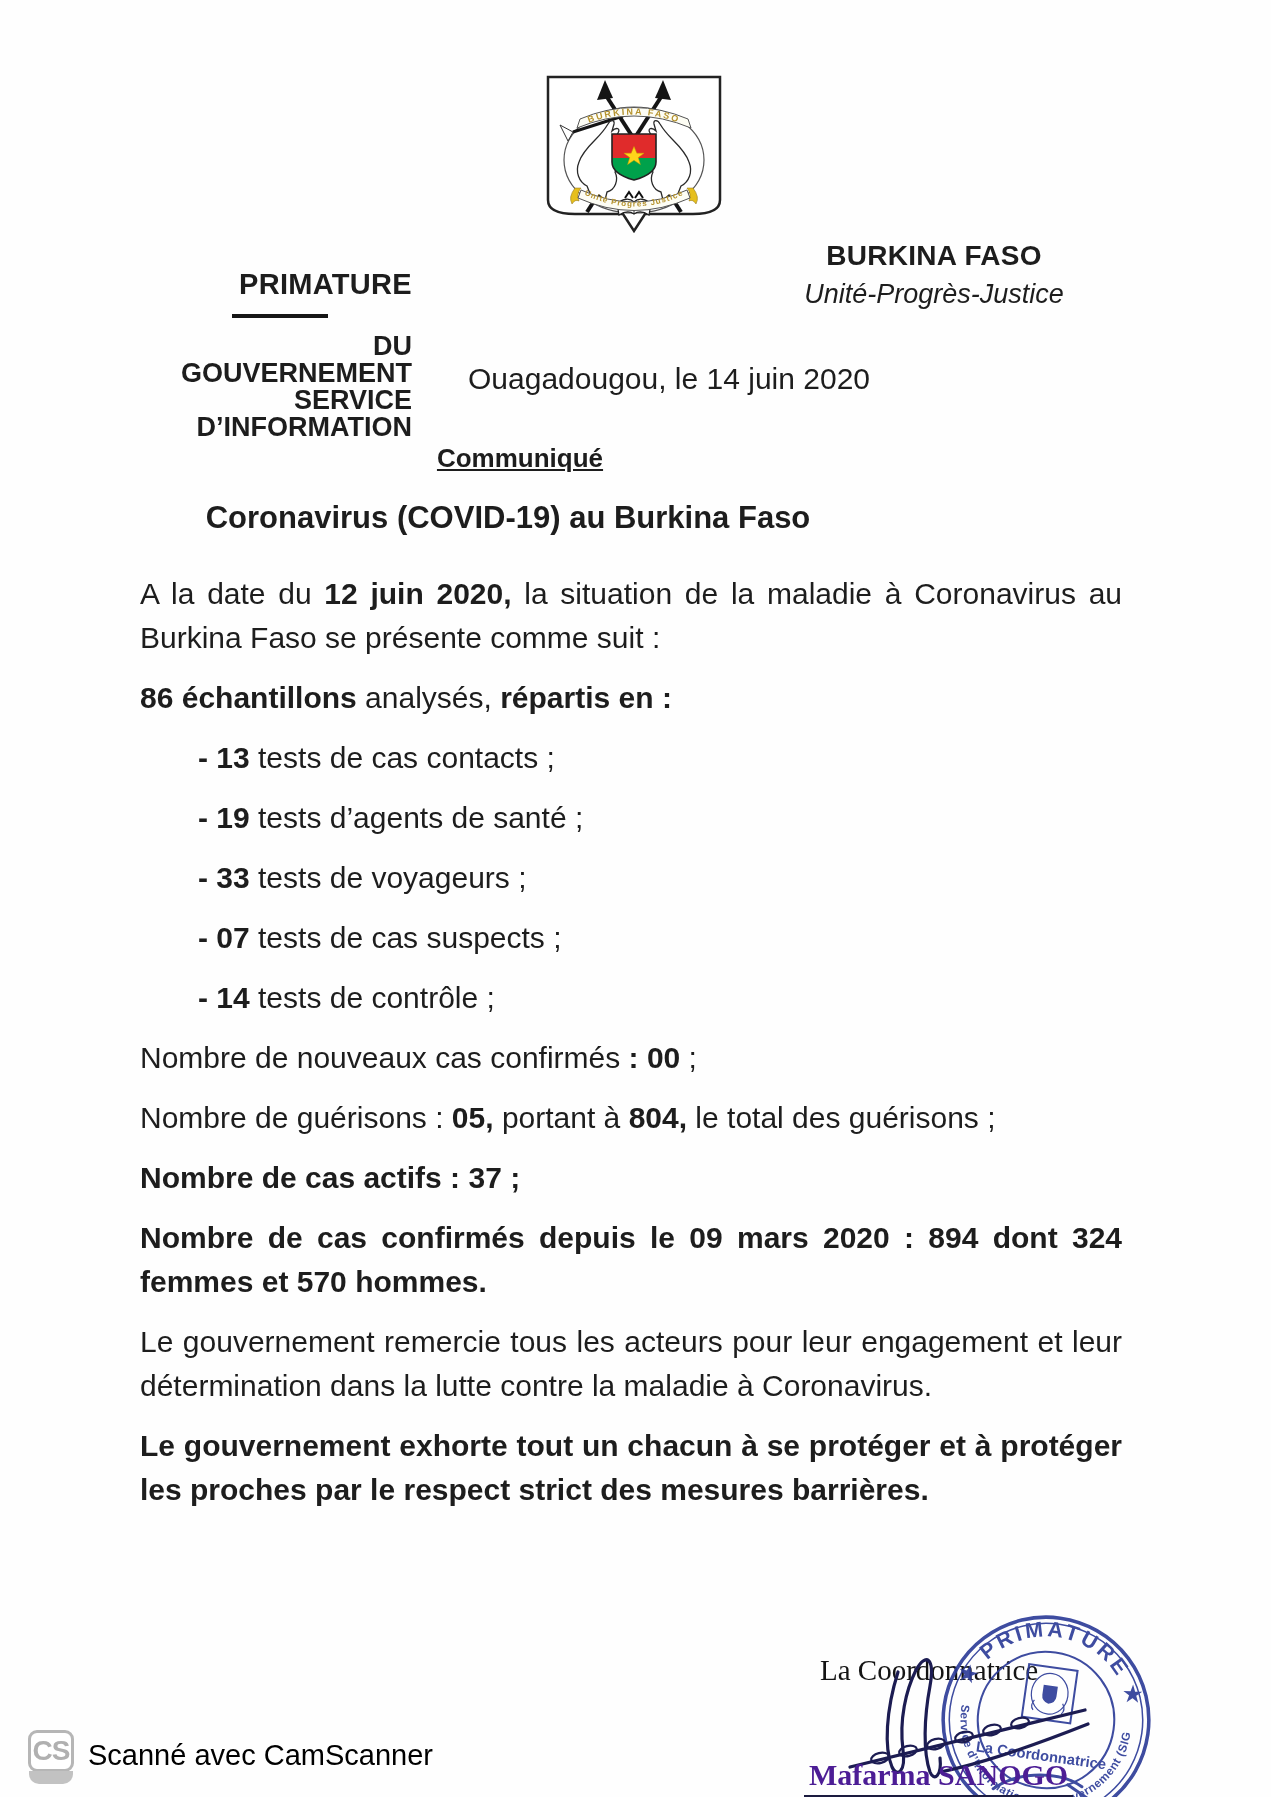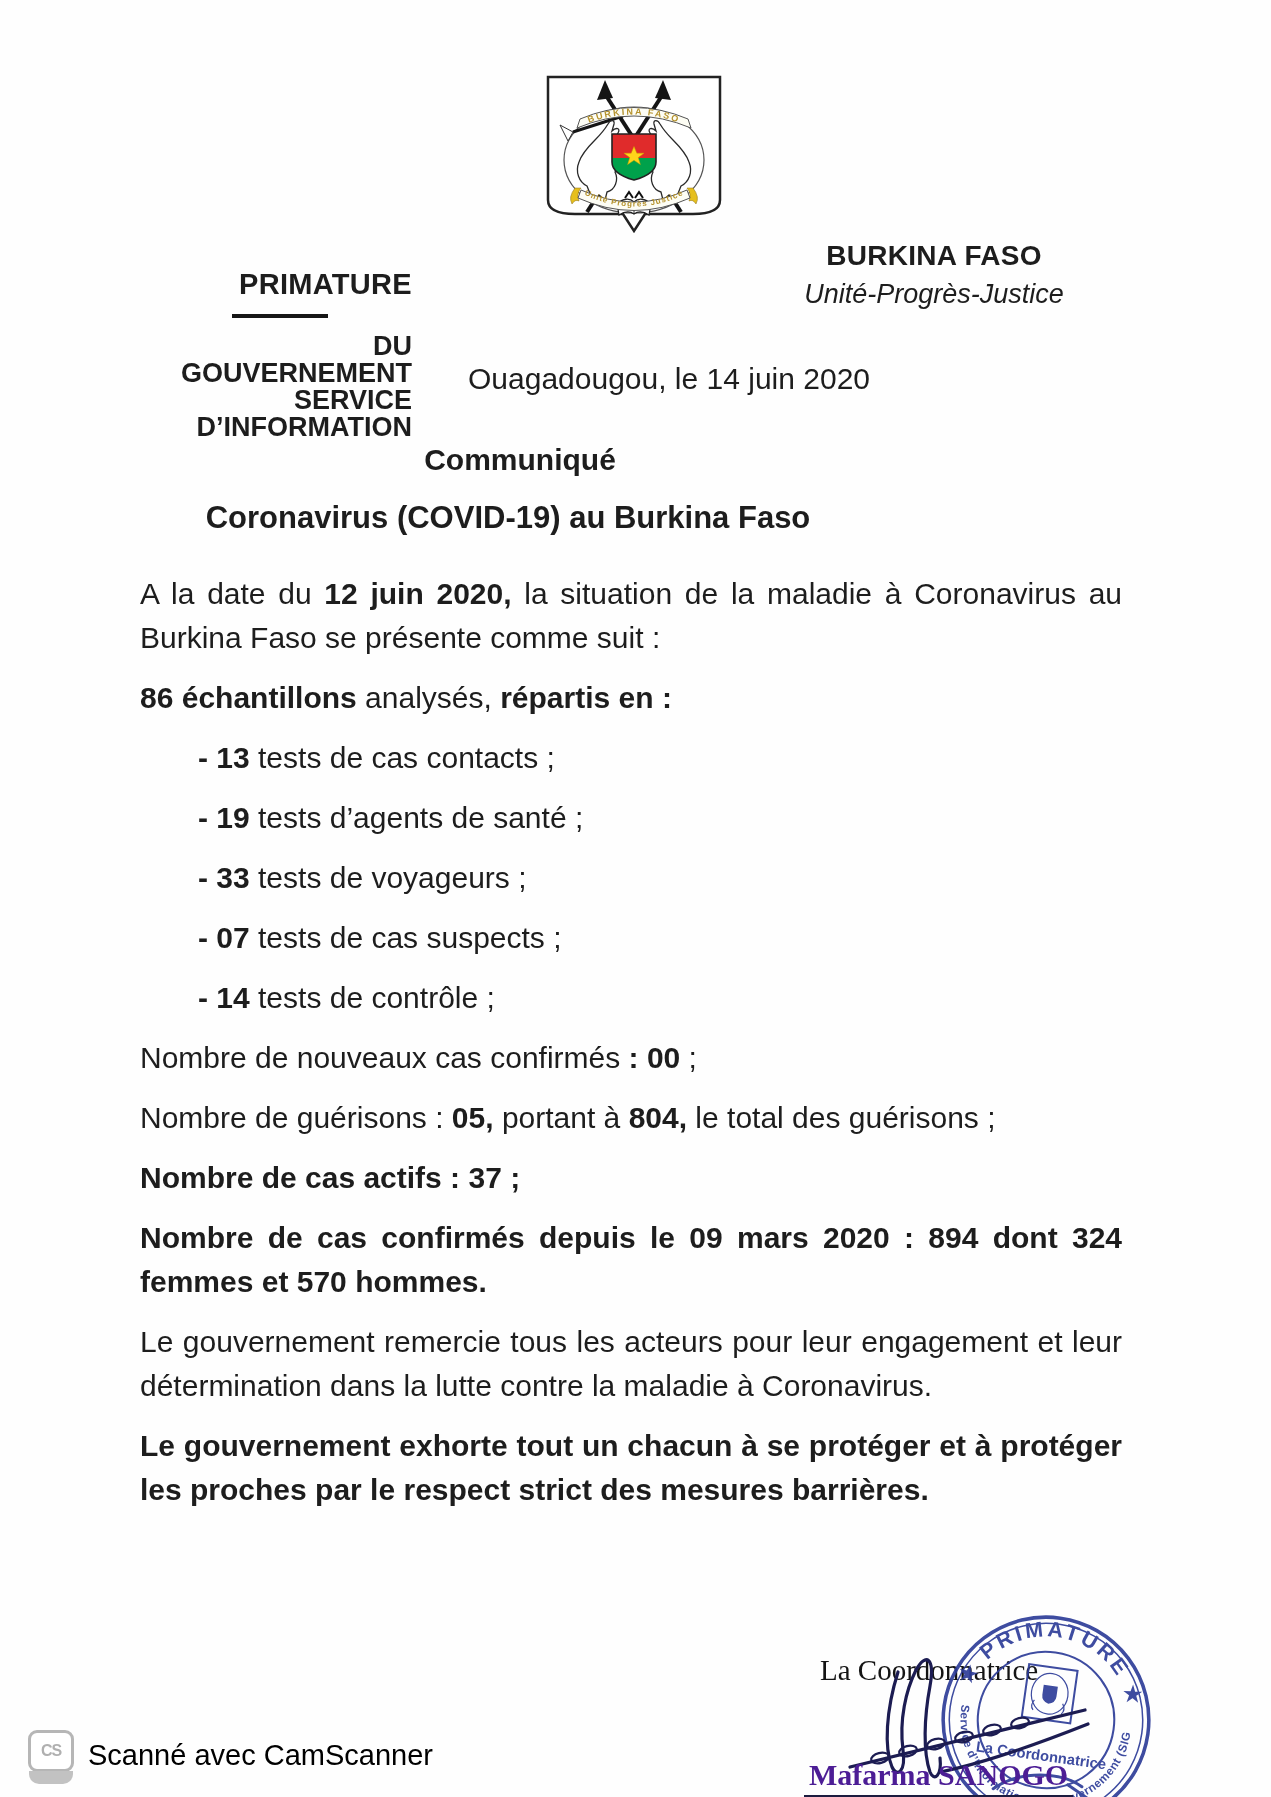--- a/index.html
+++ b/index.html
@@ -12,21 +12,21 @@
   .emblem { position:absolute; left:545px; top:74px; width:178px; height:162px; }
   .hdr-left { position:absolute; left:148px; top:240px; width:264px; text-align:right;margin-top:28px; }
   .hdr-left .t  { font-weight:700; font-size:29px; letter-spacing:.3px; }
   .hdr-rule { width:96px; height:4px; background:#161616; margin:13px auto 15px; }
   .hdr-left .s  { font-weight:700; font-size:27px; line-height:27px; }
   .hdr-right { position:absolute; left:803px; top:240px; width:262px; text-align:center; }
   .hdr-right .c { font-weight:700; font-size:28px; letter-spacing:.3px; }
   .hdr-right .m { font-style:italic; font-size:27px; margin-top:7px; }
   .dateline { position:absolute; left:468px; top:362px; font-size:30px;text-align:center; }
   .title    { position:absolute; left:520px; top:443px; transform:translateX(-50%);
-              font-size:30px; font-weight:700; }
+              font-size:26px; font-weight:700;text-decoration:underline; }
   .subtitle { position:absolute; left:508px; top:500px; transform:translateX(-50%);
               font-size:31px; font-weight:700; white-space:nowrap; }
   
   .bodytext { position:absolute; left:140px; top:556px; width:982px;
               font-size:30px; line-height:44px; }
   .p    { margin:16px 0 14px; text-align:left; }
   .just { text-align:justify; }
   .li   { padding-left:58px; }
   .b    { font-weight:700; }
   
@@ -35,21 +35,21 @@
   .sig-name { position:absolute; left:804px; top:1758px;
               font-family:"Liberation Serif", serif; font-size:30px; font-weight:700;
               color:#4c1d95; border-bottom:3px solid #1b1b3f; padding:0 5px 3px; }
   .stamp   { position:absolute; left:934px; top:1608px; width:224px; height:224px;
              transform:rotate(8deg); opacity:.92; }
   .scribble{ position:absolute; left:840px; top:1652px; width:300px; height:145px; }
   
   .cs-badge { position:absolute; left:28px; top:1730px; width:46px; }
   .cs-box   { width:40px; height:36px; border:3px solid #b6b6b6; border-radius:9px;
               background:#fff; display:flex; align-items:center; justify-content:center;
-              font-weight:700; font-size:16px; color:#b0b0b0; letter-spacing:-1px; }
+              font-weight:700; font-size:28px; color:#b0b0b0; letter-spacing:-1px; }
   .cs-tab   { width:44px; height:13px; background:#c2c2c2; border-radius:0 0 10px 10px;
               margin:-1px auto 0; }
   .cs-label { position:absolute; left:88px; top:1739px; font-size:29px; color:#000000;text-align:right; }
 </style>
 </head>
 <body>
 
 <div class="page">
 
   <svg class="emblem" viewBox="0 0 178 162">

